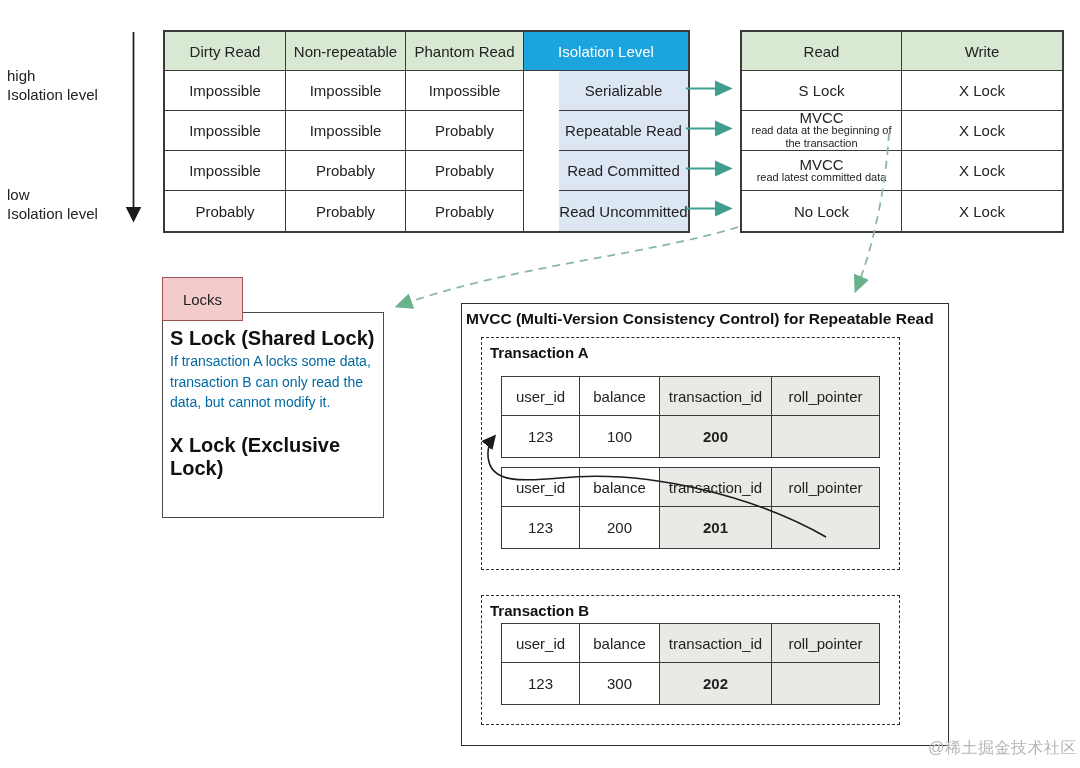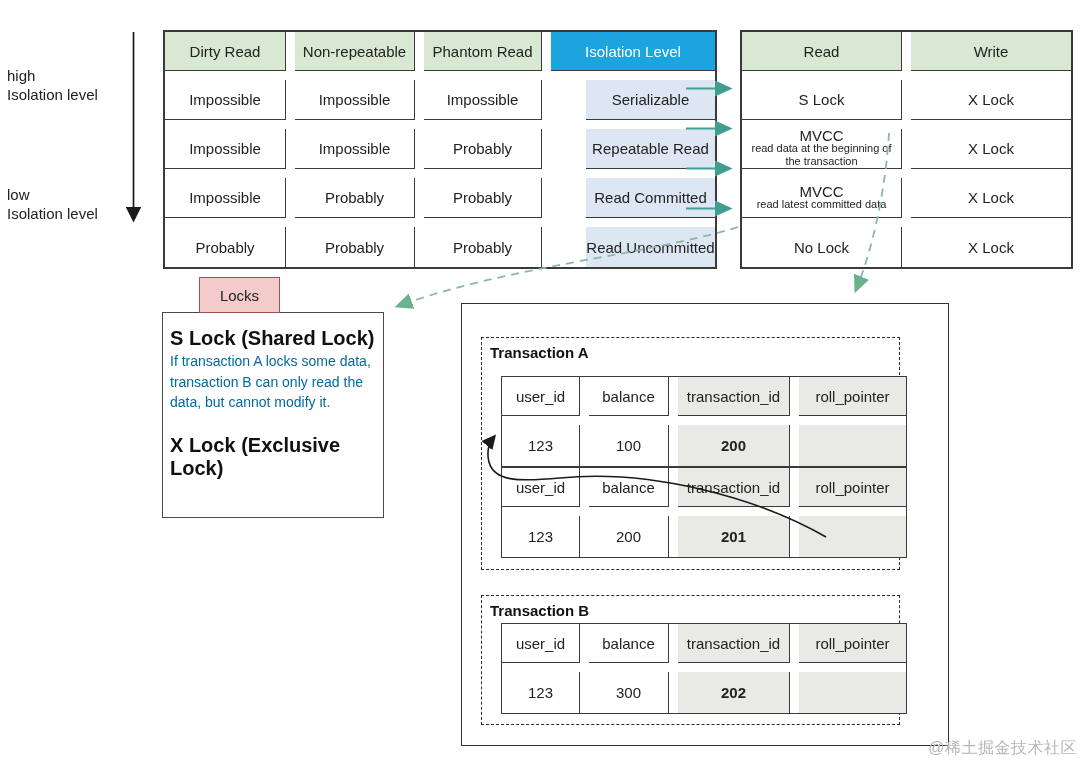--- a/index.html
+++ b/index.html
@@ -2,21 +2,21 @@
 <html><head>
 <meta charset="utf-8">
 <style>
   html,body { margin:0; padding:0; background:#ffffff; }
   .page {
     position:relative; width:1080px; height:768px; background:#ffffff;
     font-family:"Liberation Sans","DejaVu Sans",sans-serif; color:#1f1f1f;
     overflow:hidden;
   }
   
-  .tbl { position:absolute; display:grid; background:#ffffff; border:2px solid #3a3a3a; box-sizing:content-box;gap:9px; }
+  .tbl { position:absolute; display:grid; background:#ffffff; border:2px solid #3a3a3a; box-sizing:content-box; }
   .tbl .c {
     border-right:1px solid #3a3a3a; border-bottom:1px solid #3a3a3a;
     display:flex; align-items:center; justify-content:center; text-align:center;
     font-size:15px; color:#222; background:#fff; overflow:hidden;
   }
   .tbl .c.lc { border-right:none; }
   .tbl .c.lr { border-bottom:none; }
   .hdr-green { background:#d9e8d2 !important; }
   .hdr-blue  { background:#1ba4de !important; color:#ffffff !important; }
   .cell-blue { background:#dde6f3 !important;margin-left:35px; }
@@ -30,23 +30,23 @@
   .mvcc-read { flex-direction:column; font-size:11px; line-height:13px; padding:1px 4px; }
   .mvcc-read .t2 { font-size:11px; }
 
   
   .axis-label { position:absolute; width:120px; font-size:15px; line-height:19px; color:#222; }
   #axis-high { left:7px; top:66px; }
   #axis-low  { left:7px; top:185px; }
 
   
   .locks-tab {
-    position:absolute; left:162px; top:277px; width:81px; height:36px;
+    position:absolute; left:162px; top:277px; width:81px; height:44px;
     background:#f4cbcb; border:1.5px solid #9c5353; box-sizing:border-box;
-    display:flex; align-items:center; justify-content:center; font-size:15px; color:#222; z-index:3;margin-left:37px;
+    display:flex; align-items:center; justify-content:center; font-size:15px; color:#222; z-index:3;
   }
   .locks-box {
     position:absolute; left:162px; top:312px; width:222px; height:206px;
     border:1.6px solid #4a4a4a; background:#fff; box-sizing:border-box;
     padding:5px 7px; z-index:2;
   }
   .locks-box h4 { margin:9px 0 1px 0; font-size:20px; color:#101010; }
   .locks-box p  { margin:0; font-size:14px; line-height:20.5px; color:#0369a1; }
   .locks-box .gap { height:12px; }
 
@@ -138,20 +138,21 @@
 
   <div class="locks-tab">Locks</div>
   <div class="locks-box">
     <h4>S Lock (Shared Lock)</h4>
     <p>If transaction A locks some data, transaction B can only read the data, but cannot modify it.</p>
     <div class="gap"></div>
     <h4>X Lock (Exclusive Lock)</h4>
   </div>
 
   <div class="mvcc-panel"></div>
+  <div class="mvcc-title">MVCC (Multi-Version Consistency Control) for Repeatable Read</div>
 
   <div class="dash-box" id="trans-a-box"></div>
   <div class="trans-label" id="trans-a-label">Transaction A</div>
 
   <div class="tbl ver-tbl" id="tbl-a1">
     <div class="c">user_id</div>
     <div class="c">balance</div>
     <div class="c cell-gray">transaction_id</div>
     <div class="c lc cell-gray">roll_pointer</div>
     <div class="c lr">123</div>

